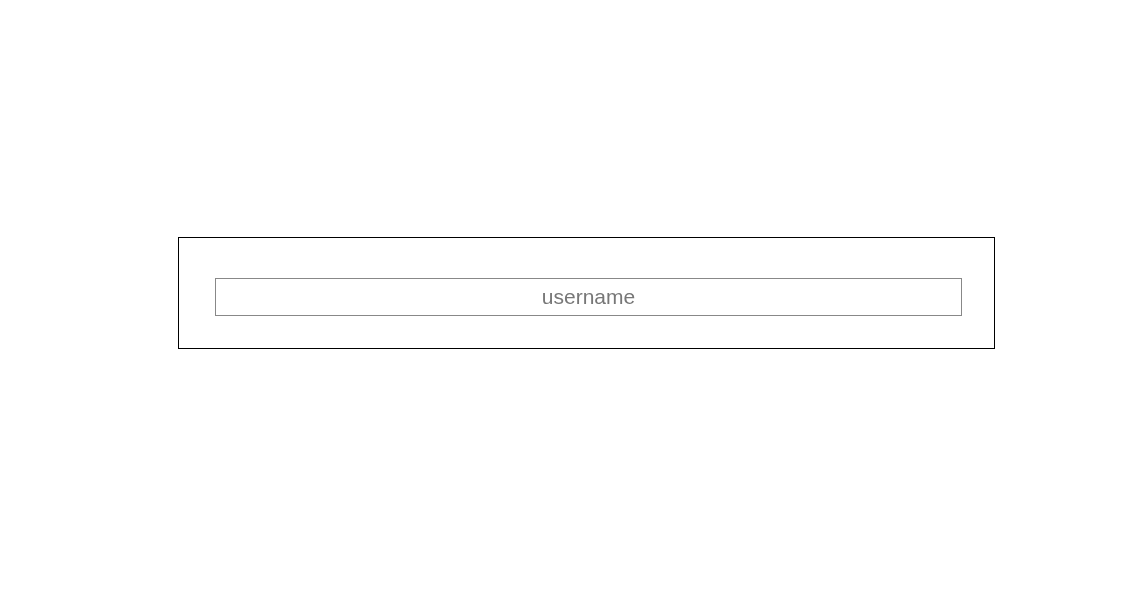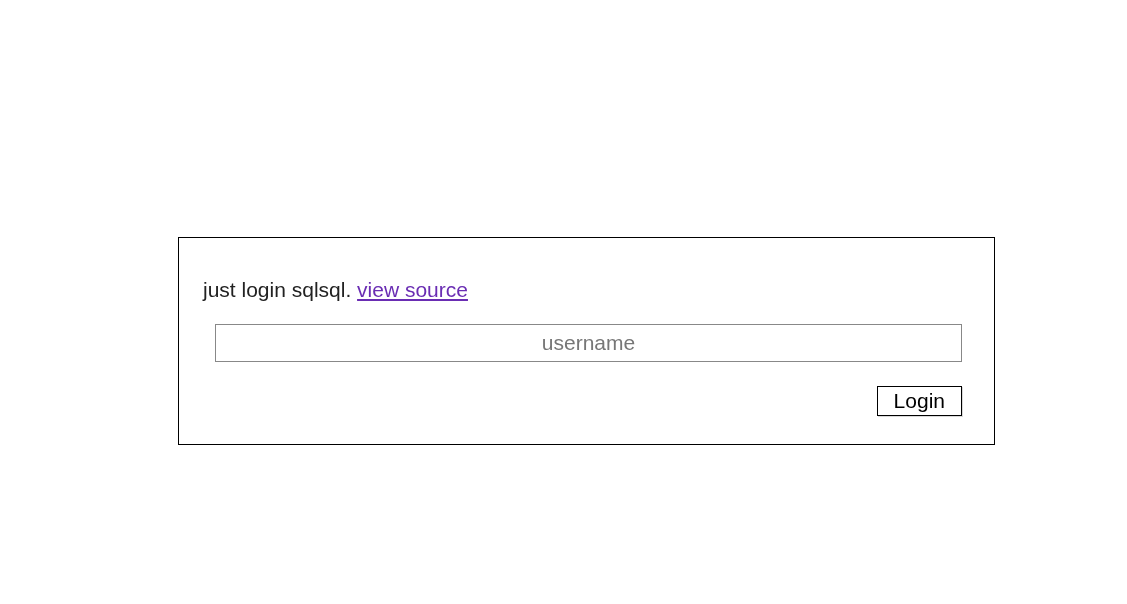--- a/index.html
+++ b/index.html
@@ -26,21 +26,21 @@
       font-size: 21px;
       color: #222222;
       margin-bottom: 22px;
       padding-left: 4px;
     }
     .intro-line a {
       color: #6a2db3;
       text-decoration: underline;
     }
     .field-row {
-      margin: 0 12px 24px 16px;
+      margin: 0 12px 8px 16px;
     }
     .text-input {
       width: 100%;
       height: 38px;
       border: 1px solid #888888;
       background: #ffffff;
       font-size: 21px;
       color: #222222;
       text-align: center;
       padding: 4px 8px;
@@ -62,26 +62,20 @@
       font-family: inherit;
       cursor: pointer;
       box-shadow: 1px 1px 0 rgba(0,0,0,0.15);
     }
   </style>
 </head>
 <body>
 
 <div class="login-box">
 
-  <div class="intro-line">
-    <span>just login sqlsql. </span><a href="#">view source</a>
-  </div>
 
   <div class="field-row">
     <input type="text" class="text-input" placeholder="username" style="">
   </div>
 
 
-  <div class="button-row">
-    <button class="login-button">Login</button>
-  </div>
 
 </div>
 
 </body></html>

